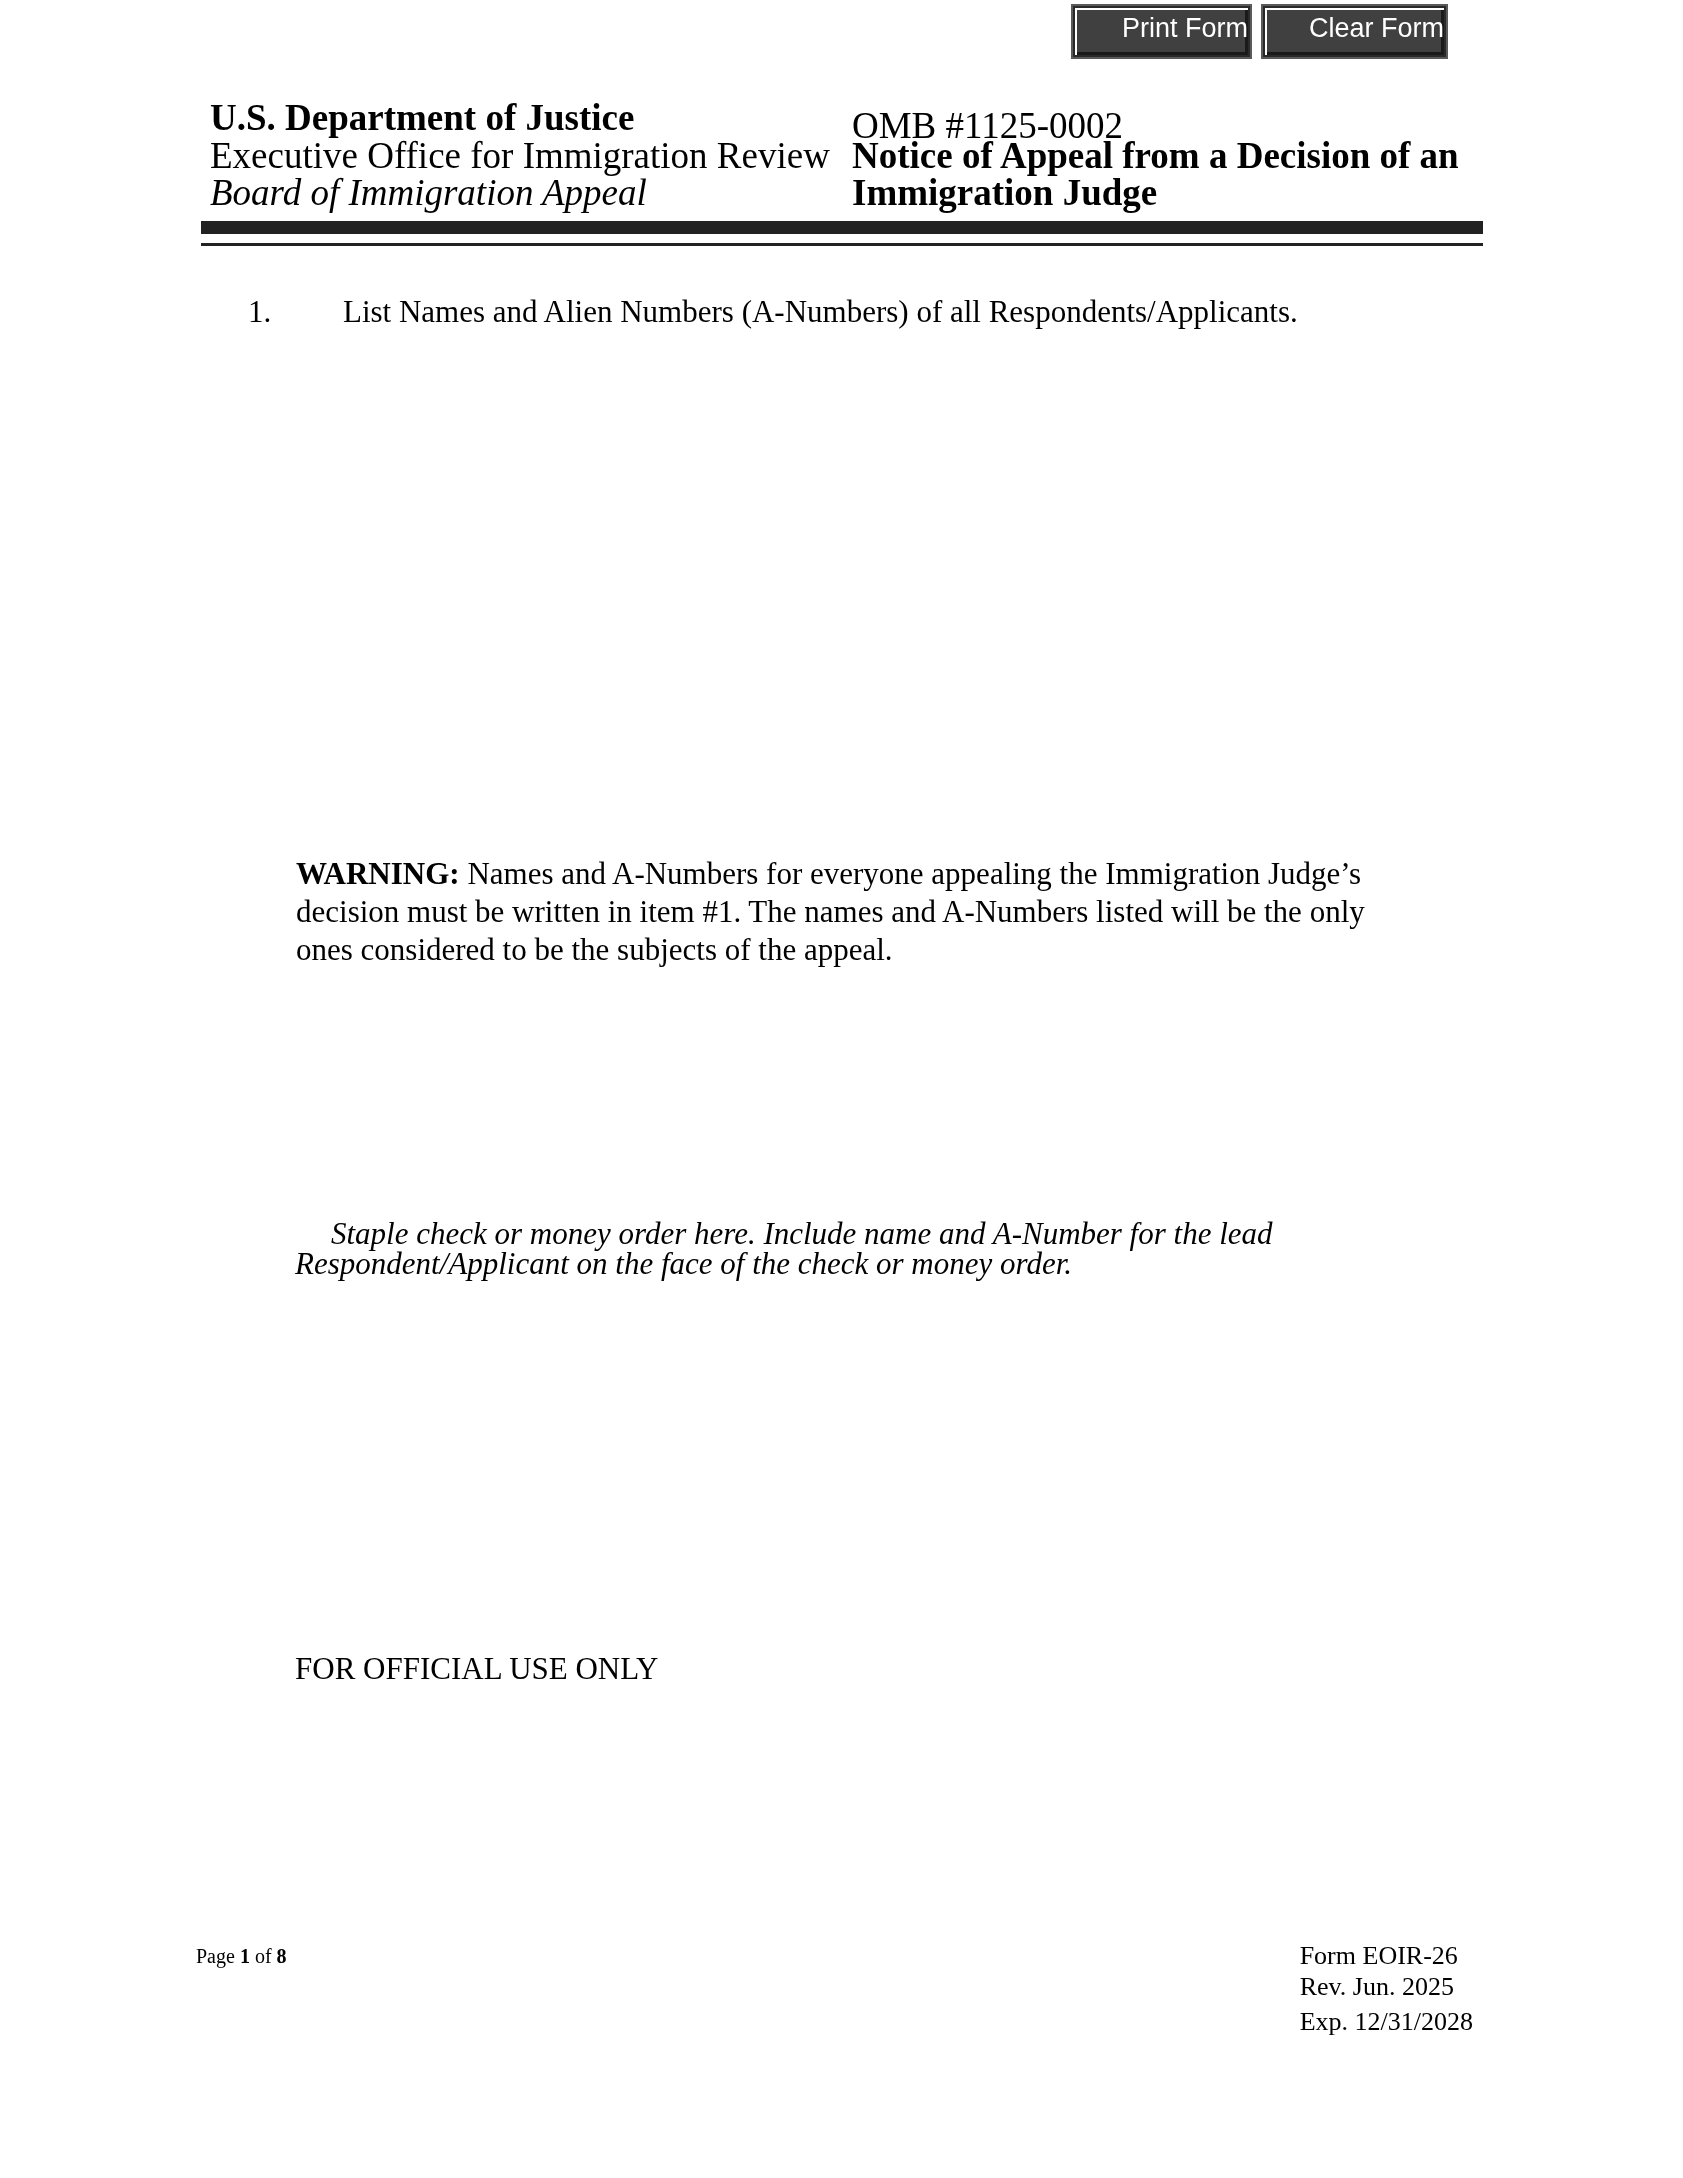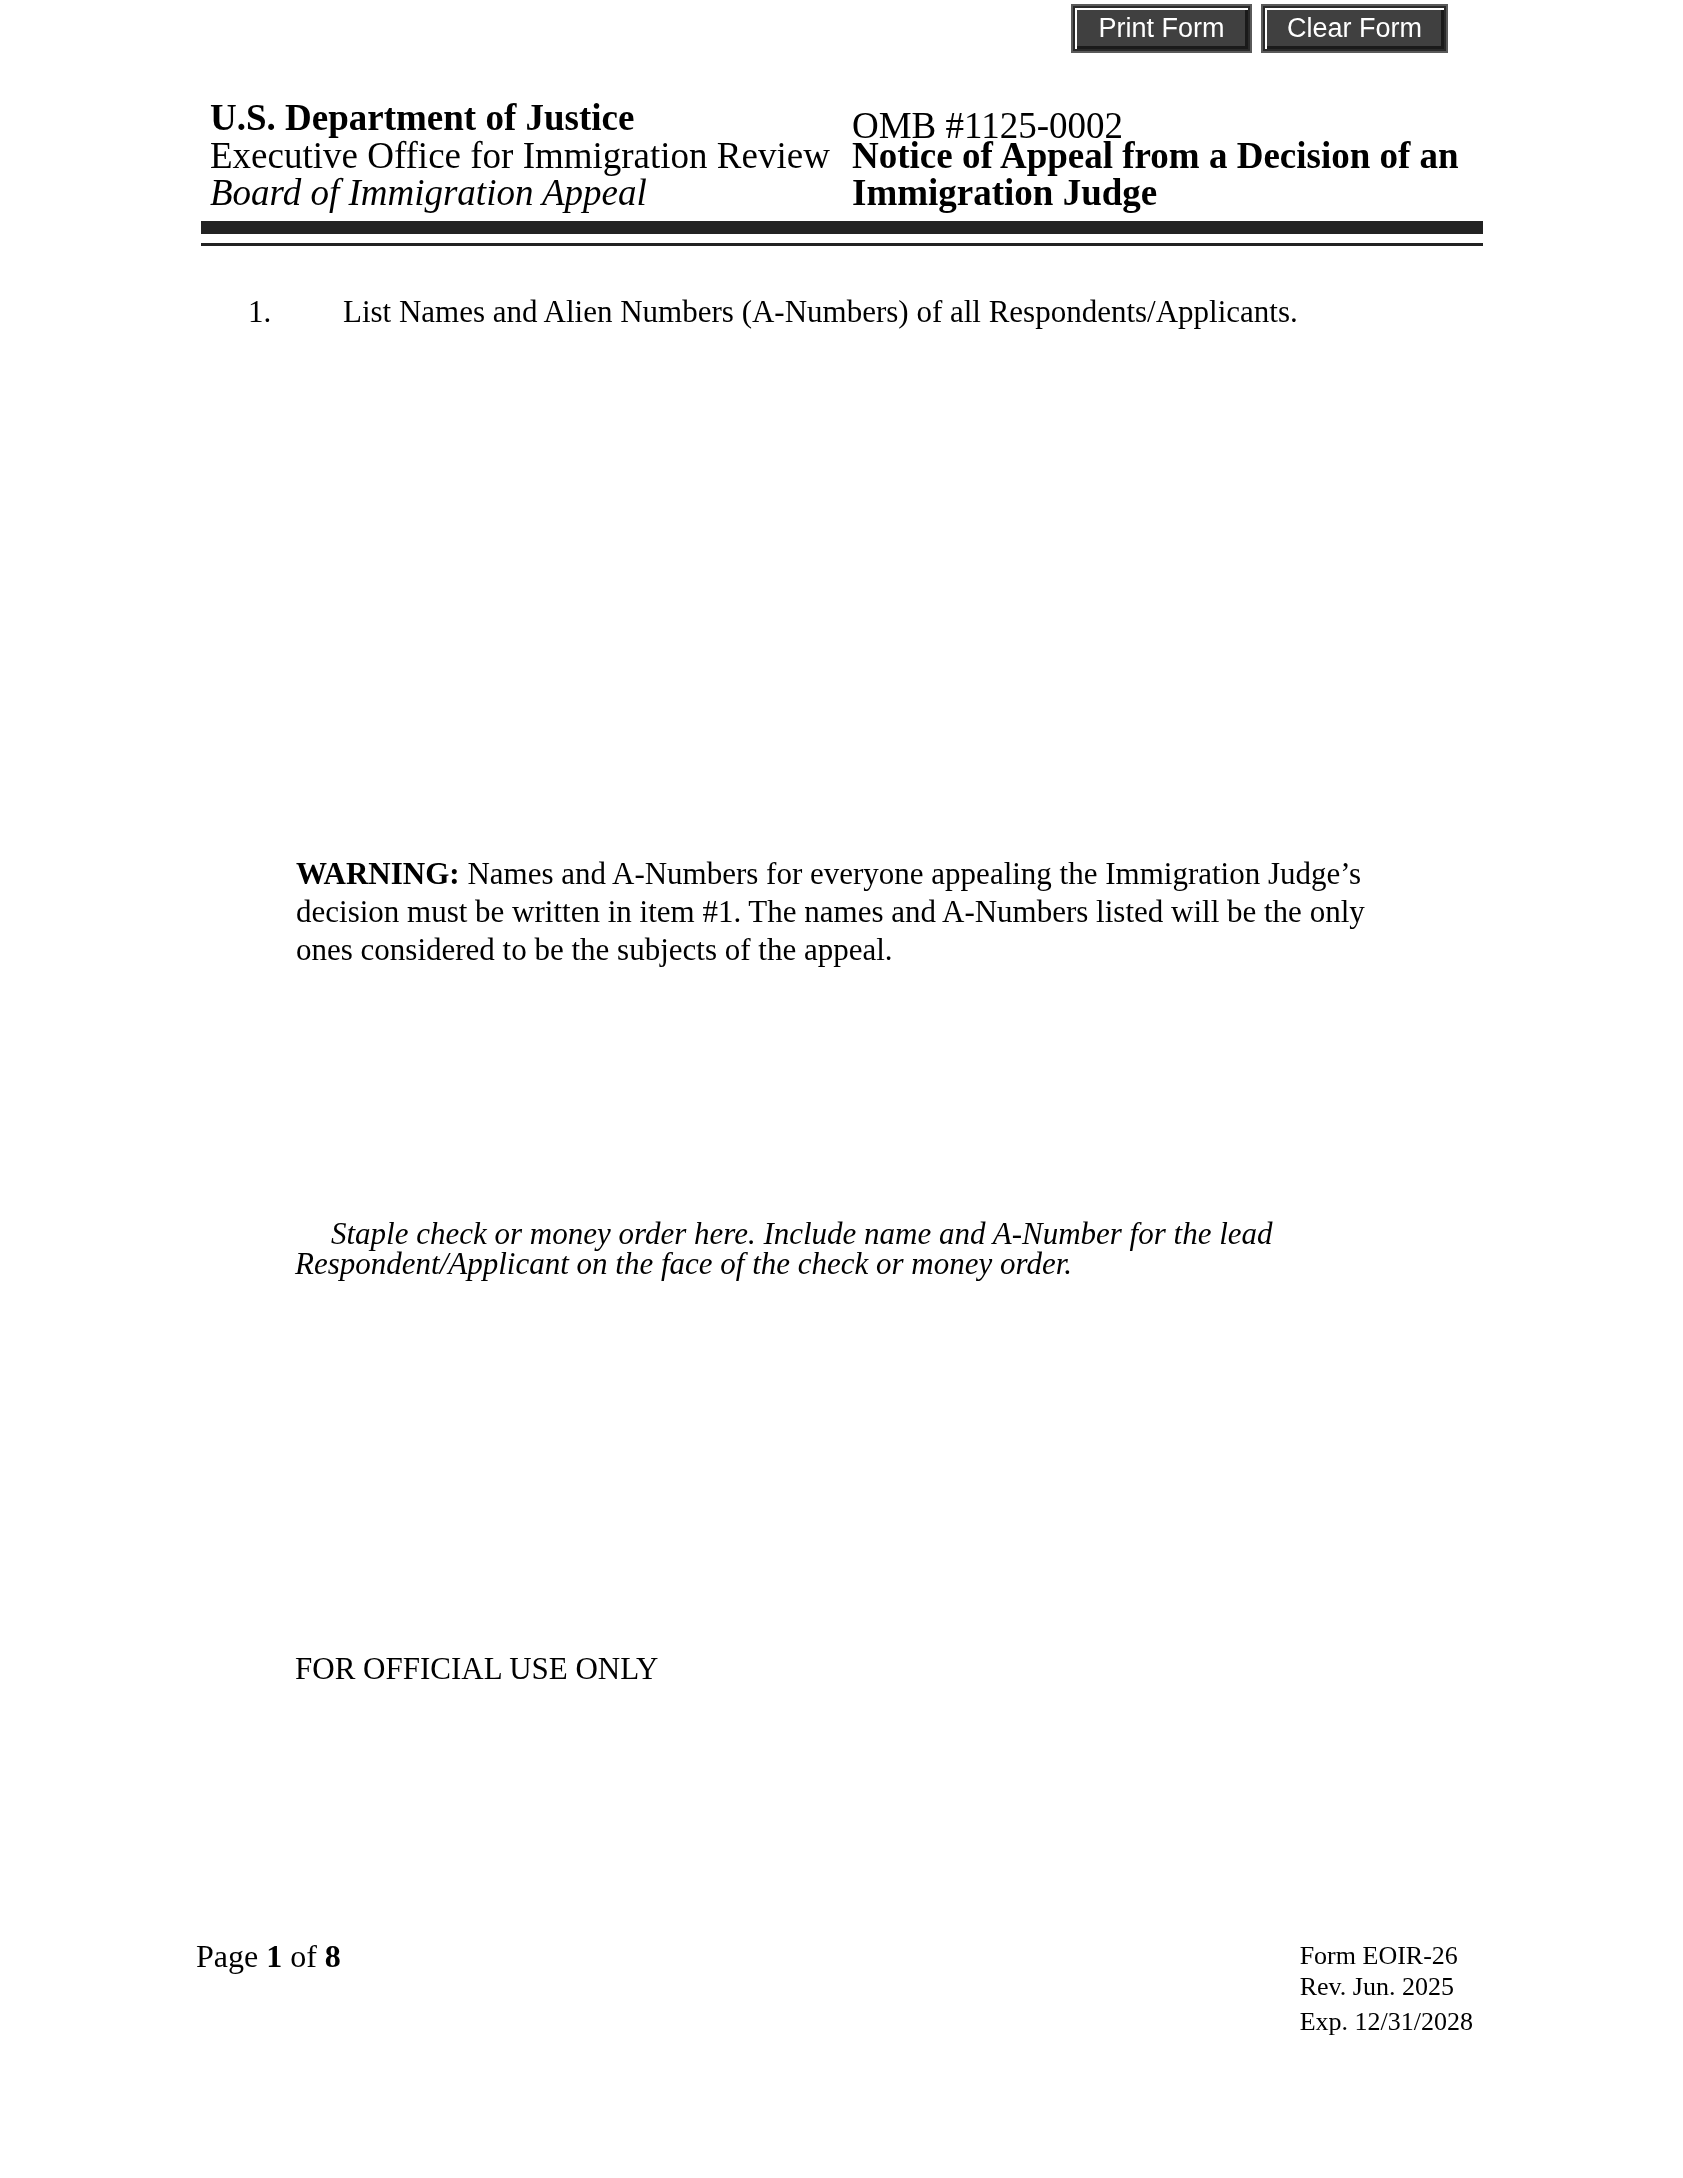--- a/index.html
+++ b/index.html
@@ -14,28 +14,28 @@
       overflow: hidden;
       font-family: "Liberation Serif", "DejaVu Serif", serif;
       color: #000000;
     }
     .abs { position: absolute; white-space: nowrap; }
 
     
     .form-btn {
       position: absolute;
       top: 5px;
-      height: 47px;
+      height: 53px;
       box-sizing: border-box;
       background: #404040;
       color: #ffffff;
       font-family: "Liberation Sans", "DejaVu Sans", sans-serif;
       font-size: 27px;
       line-height: 37px;
-      text-align: center;
+      text-align: right;
       border: 3px solid #2a2a2a;
       box-shadow: inset 2px 2px 0 #ffffff, inset -3px -3px 0 #1a1a1a;
       outline: 2px solid #5a5a5a;
       outline-offset: -1px;
       cursor: pointer;
       padding: 2px 0 0 0;
     }
     #print-btn { left: 1072px; width: 179px; }
     #clear-btn { left: 1262px; width: 185px; }
 
@@ -105,21 +105,21 @@
   <div class="abs body-text" style="left:296px; top:931px;">ones considered to be the subjects of the appeal.</div>
 </div>
 
 <div>
   <div class="abs body-text ital" style="left:295px; top:1215px;margin-left:36px;">Staple check or money order here. Include name and A-Number for the lead</div>
   <div class="abs body-text ital" style="left:295px; top:1245px;">Respondent/Applicant on the face of the check or money order.</div>
 </div>
 
 <div class="abs body-text" style="left:295px; top:1650px;">FOR OFFICIAL USE ONLY</div>
 
-<div class="abs" style="left:196px; top:1940px; font-size:32px; line-height:32px;">
+<div class="abs" style="left:196px; top:1940px; font-size:20px; line-height:32px;">
   <span>Page </span><span class="bold">1</span><span> of </span><span class="bold">8</span>
 </div>
 
 <div style="position:absolute; right:210px; top:1940px; text-align:left; font-size:26px;">
   <div style="line-height:31px;">Form EOIR-26</div>
   <div style="line-height:31px;">Rev. Jun. 2025</div>
   <div style="line-height:35px; margin-top:2px;">Exp. 12/31/2028</div>
 </div>
 
 

